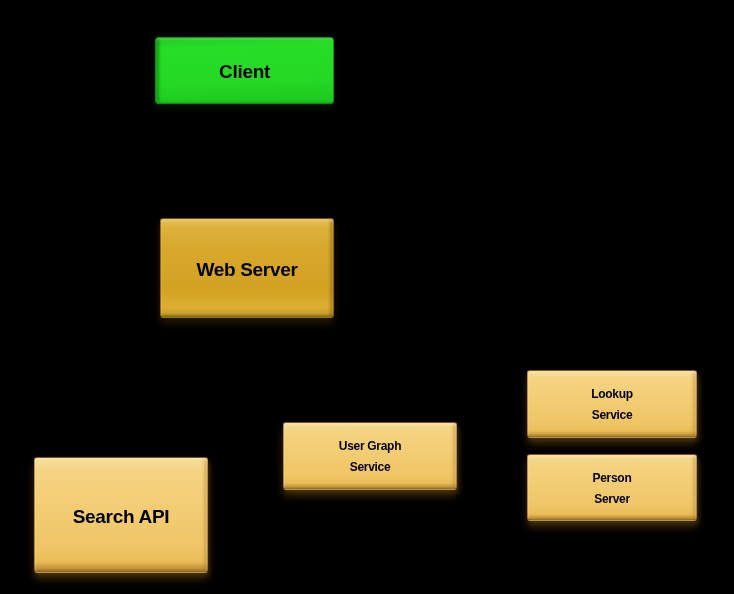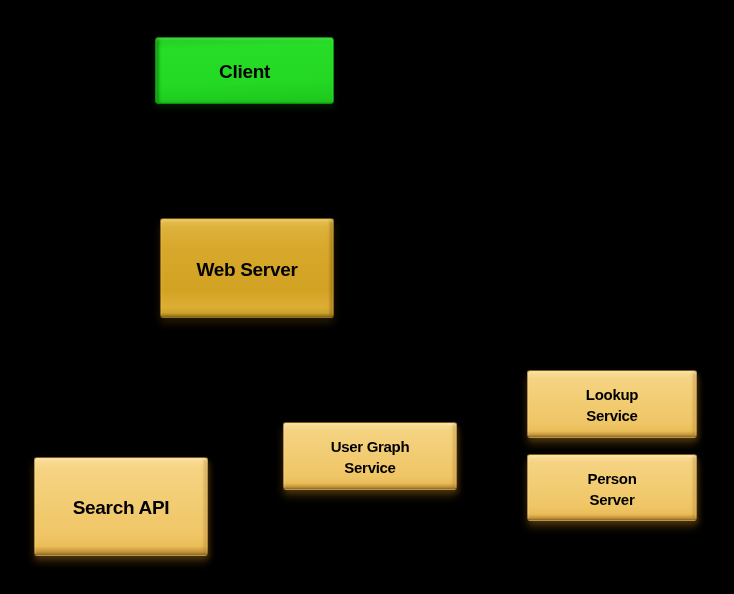--- a/index.html
+++ b/index.html
@@ -29,21 +29,21 @@
   .node__label {
     white-space: pre-line;
     transform: translateY(1px);
   }
   .node--single .node__label {
     font-size: 19px;
     line-height: 21px;
     letter-spacing: -0.3px;
   }
   .node--double .node__label {
-    font-size: 15px;
+    font-size: 12px;
     line-height: 21px;
     letter-spacing: -0.3px;
   }
   
   .node--green {
     background: linear-gradient(178deg, #20cc20 0%, #27dd27 16%, #24d824 68%, #1cc61c 100%);
     border: 1px solid #0b900b;
     box-shadow:
       inset 0 2px 2px rgba(170, 255, 170, 0.30),
       inset 3px 0 3px rgba(0, 80, 0, 0.45),
@@ -68,21 +68,21 @@
     border: 1px solid rgba(90, 60, 10, 0.45);
     box-shadow:
       inset 0 2px 2px rgba(255, 240, 195, 0.60),
       inset -3px 0 3px rgba(160, 110, 25, 0.35),
       0 6px 9px rgba(110, 75, 15, 0.50),
       2px 3px 4px rgba(85, 58, 10, 0.45);
   }
   
   #node-client        { left: 155px; top: 37px;  width: 179px; height: 67px;  }
   #node-web-server    { left: 160px; top: 218px; width: 174px; height: 100px; }
-  #node-search-api    { left: 34px;  top: 457px; width: 174px; height: 99px;  }
+  #node-search-api    { left: 34px;  top: 457px; width: 174px; height: 116px;  }
   #node-user-graph    { left: 283px; top: 422px; width: 174px; height: 68px;  }
   #node-lookup        { left: 527px; top: 370px; width: 170px; height: 68px;  }
   #node-person        { left: 527px; top: 454px; width: 170px; height: 67px;  }
 </style>
 </head>
 <body>
 
 <div class="canvas">
 
   <div class="node node--gold node--single" id="node-web-server">

